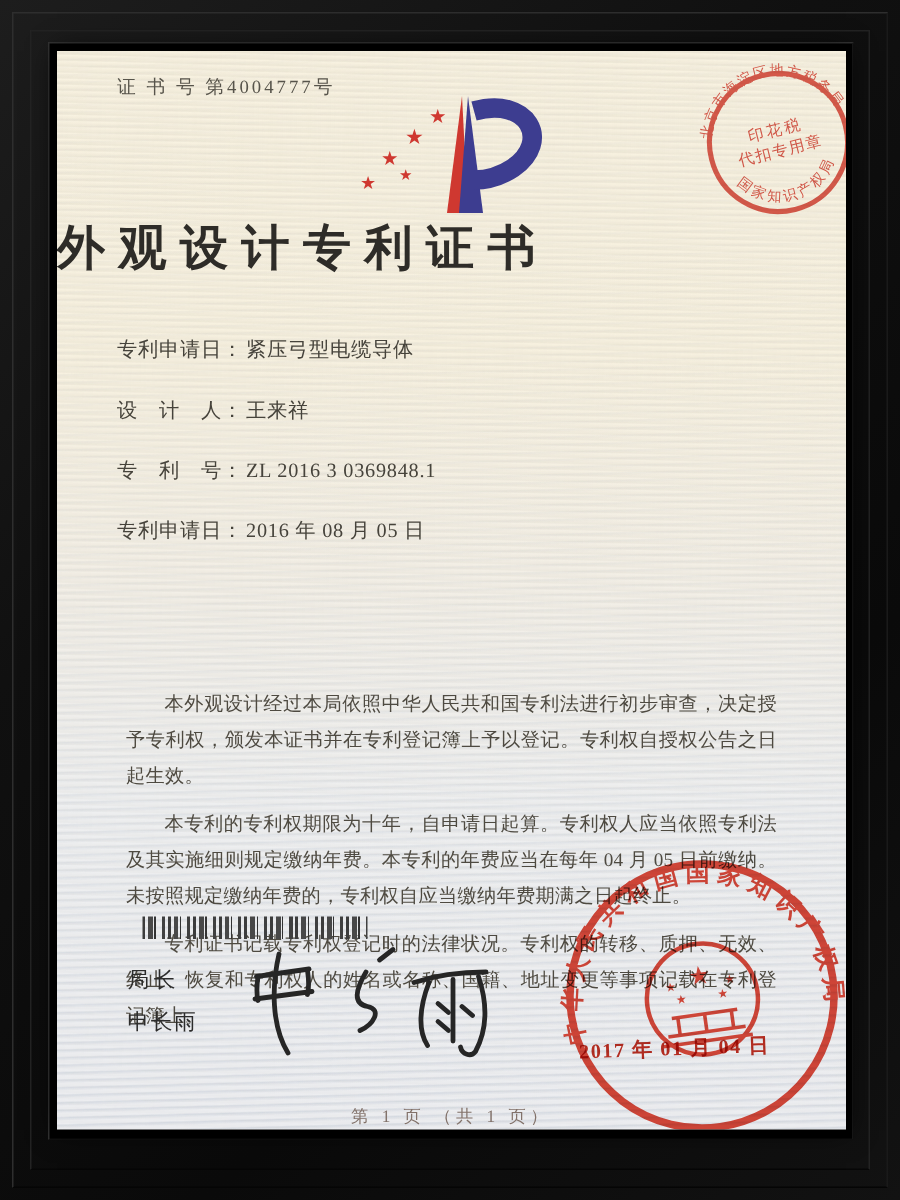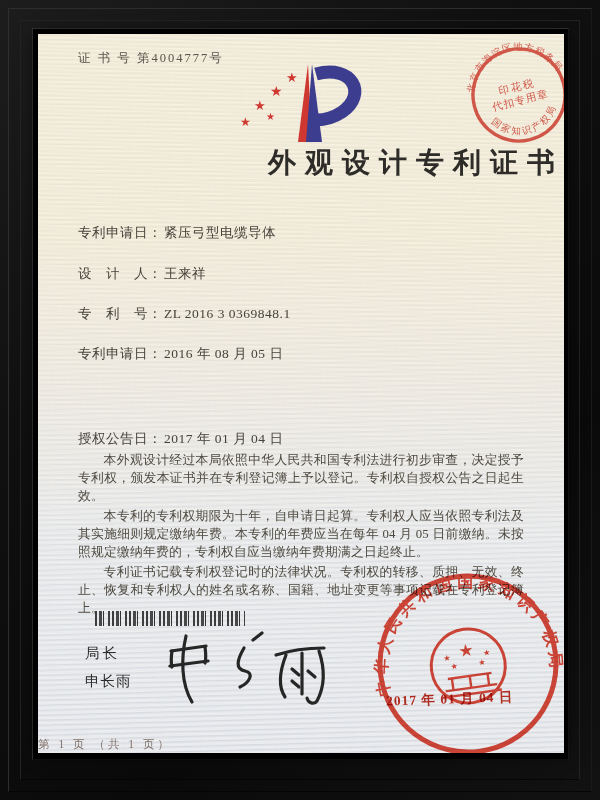--- a/index.html
+++ b/index.html
@@ -20,33 +20,33 @@
           background:repeating-linear-gradient(178.5deg,rgba(130,148,172,0) 0px,rgba(130,148,172,.20) 1px,rgba(130,148,172,0) 3px,rgba(130,148,172,0) 5px);
           -webkit-mask-image:linear-gradient(180deg,rgba(0,0,0,.18) 0%,rgba(0,0,0,.35) 45%,rgba(0,0,0,.95) 100%);
           mask-image:linear-gradient(180deg,rgba(0,0,0,.18) 0%,rgba(0,0,0,.35) 45%,rgba(0,0,0,.95) 100%);}
   .waves2{position:absolute;inset:0;pointer-events:none;
           background:repeating-linear-gradient(1.5deg,rgba(160,150,130,0) 0px,rgba(160,150,130,.14) 1px,rgba(160,150,130,0) 4px);
           -webkit-mask-image:linear-gradient(180deg,rgba(0,0,0,.8),rgba(0,0,0,.2));
           mask-image:linear-gradient(180deg,rgba(0,0,0,.8),rgba(0,0,0,.2));}
   .abs{position:absolute;}
   
   .cert-no{left:40px;top:16px;font-size:12.5px;letter-spacing:2px;color:#57544b;}
-  .title{left:0;top:110px;width:100%;text-align:right;font-size:28px;font-weight:600;
+  .title{left:0;top:110px;width:100%;text-align:left;font-size:32px;font-weight:600;
          letter-spacing:9px;color:#2e2c28;}
   .field{left:40px;font-size:13.5px;color:#46433b;letter-spacing:.5px;white-space:nowrap;}
   .field .val{margin-left:2px;}
   .paras{left:38px;top:415px;width:450px;color:#4e4a41;}
-  .paras p{margin:2px;font-size:12.8px;line-height:18px;text-indent:2em;text-align:justify;letter-spacing:.2px;}
+  .paras p{margin:8px;font-size:12.8px;line-height:24px;text-indent:2em;text-align:justify;letter-spacing:.2px;}
   .barcode{left:57px;top:577px;width:150px;height:15px;
            background:repeating-linear-gradient(90deg,#3c3c3c 0 2px,transparent 2px 4px,#484848 4px 7px,transparent 7px 8px,#333 8px 9px,transparent 9px 13px,#404040 13px 15px,transparent 15px 17px);}
   .signoff-title{left:47px;top:610px;font-size:14.5px;color:#2c2c2c;letter-spacing:3px;
                  font-family:"Liberation Sans","DejaVu Sans",sans-serif;}
   .signoff-name{left:47px;top:638px;font-size:14.5px;color:#2c2c2c;letter-spacing:1px;
                 font-family:"Liberation Sans","DejaVu Sans",sans-serif;}
-  .footer{left:0;top:703px;width:100%;font-size:11.5px;color:#82726a;letter-spacing:3px;}
+  .footer{left:0;top:703px;width:100%;text-align:center;font-size:11.5px;color:#82726a;letter-spacing:3px;}
   
   .seal-small{left:420px;top:0px;width:122px;height:122px;transform:rotate(-14deg);
               opacity:.88;mix-blend-mode:multiply;}
   .seal-big{left:330px;top:530px;width:200px;height:200px;transform:rotate(-8deg);
             opacity:.92;mix-blend-mode:multiply;}
   .seal-date{left:348px;top:656px;width:150px;text-align:left;font-size:13.5px;font-weight:bold;
              color:#c33023;letter-spacing:1px;transform:rotate(-2deg);mix-blend-mode:multiply;}
   .logo-box{left:190px;top:24px;width:155px;height:88px;}
   .sig-box{left:118px;top:590px;width:185px;height:90px;}
 </style>
@@ -85,23 +85,20 @@
       <span>专利申请日：</span><span class="val">紧压弓型电缆导体</span>
     </div>
     <div class="abs field" style="top:231px">
       <span>设　计　人：</span><span class="val">王来祥</span>
     </div>
     <div class="abs field" style="top:271px">
       <span>专　利　号：</span><span class="val">ZL 2016 3 0369848.1</span>
     </div>
     <div class="abs field" style="top:311px">
       <span>专利申请日：</span><span class="val">2016 年 08 月 05 日</span>
-    </div>
-    <div class="abs field" style="top:396px">
-      <span>授权公告日：</span><span class="val">2017 年 01 月 04 日</span>
     </div>
 
     <div class="abs paras">
       <p>本外观设计经过本局依照中华人民共和国专利法进行初步审查，决定授予专利权，颁发本证书并在专利登记簿上予以登记。专利权自授权公告之日起生效。</p>
       <p>本专利的专利权期限为十年，自申请日起算。专利权人应当依照专利法及其实施细则规定缴纳年费。本专利的年费应当在每年 04 月 05 日前缴纳。未按照规定缴纳年费的，专利权自应当缴纳年费期满之日起终止。</p>
       <p>专利证书记载专利权登记时的法律状况。专利权的转移、质押、无效、终止、恢复和专利权人的姓名或名称、国籍、地址变更等事项记载在专利登记簿上。</p>
     </div>
 
     <div class="abs barcode"></div>
 

